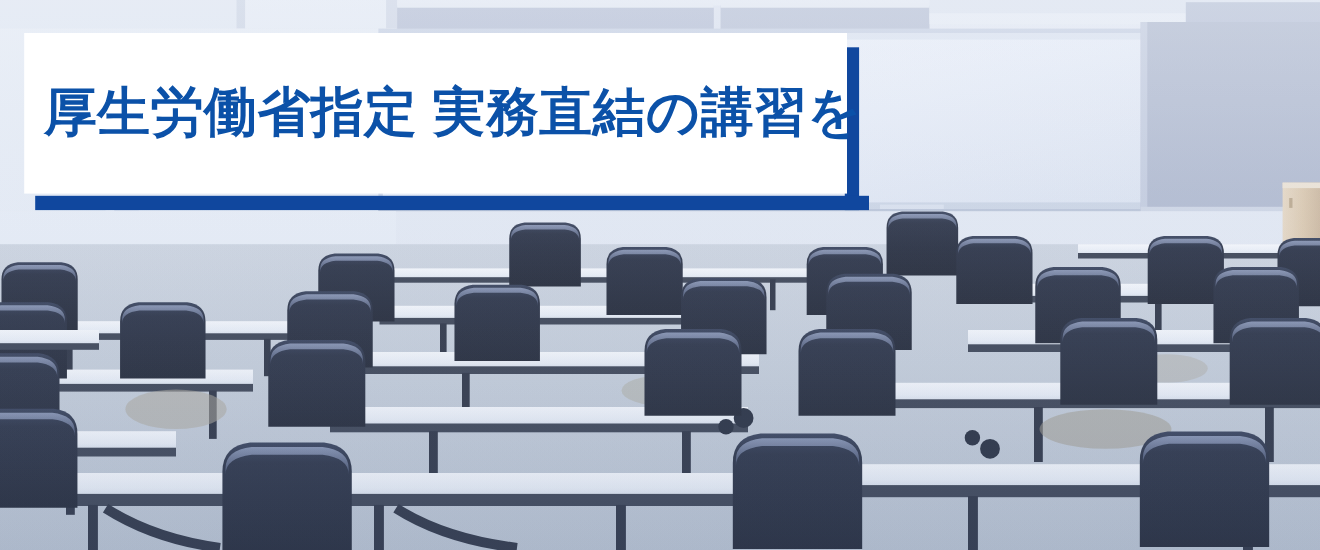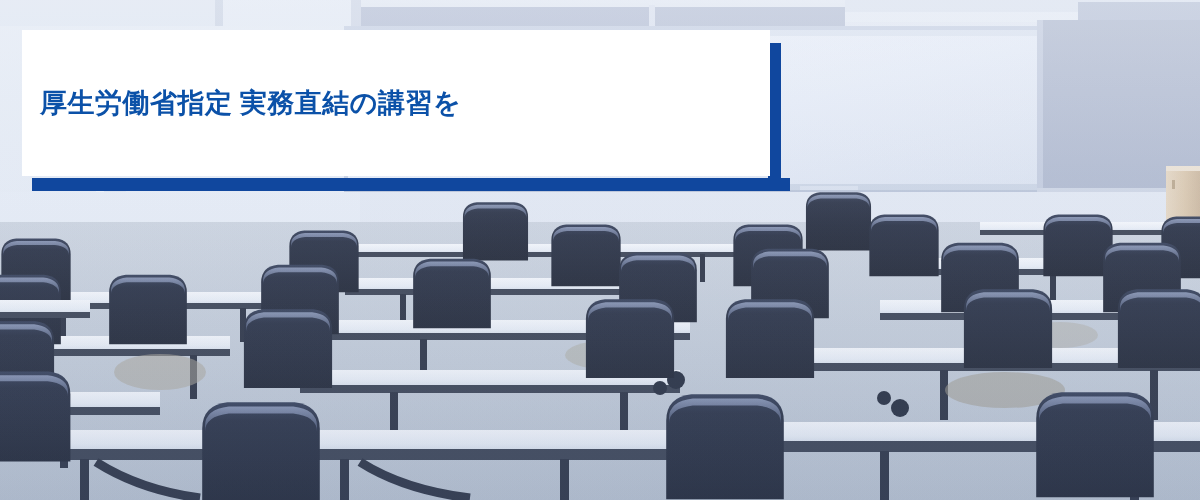--- a/index.html
+++ b/index.html
@@ -54,23 +54,23 @@
     height: 146px;
     background: #ffffff;
     box-sizing: border-box;
     display: flex;
     flex-direction: column;
     justify-content: center;
     padding: 0 0 0 18px;
   }
   .headline-line {
     color: #0b51a8;
-    font-family: Liberation Serif, serif;
+    font-family: Liberation Sans, sans-serif;
     font-weight: 700;
-    font-size: 27px;
+    font-size: 48px;
     line-height: 64px;
     letter-spacing: 0.5px;
     white-space: nowrap;
   }
   #headline-accent-bottom {
     position: absolute;
     left: 10px;
     top: 148px;
     width: 758px;
     height: 13px;

